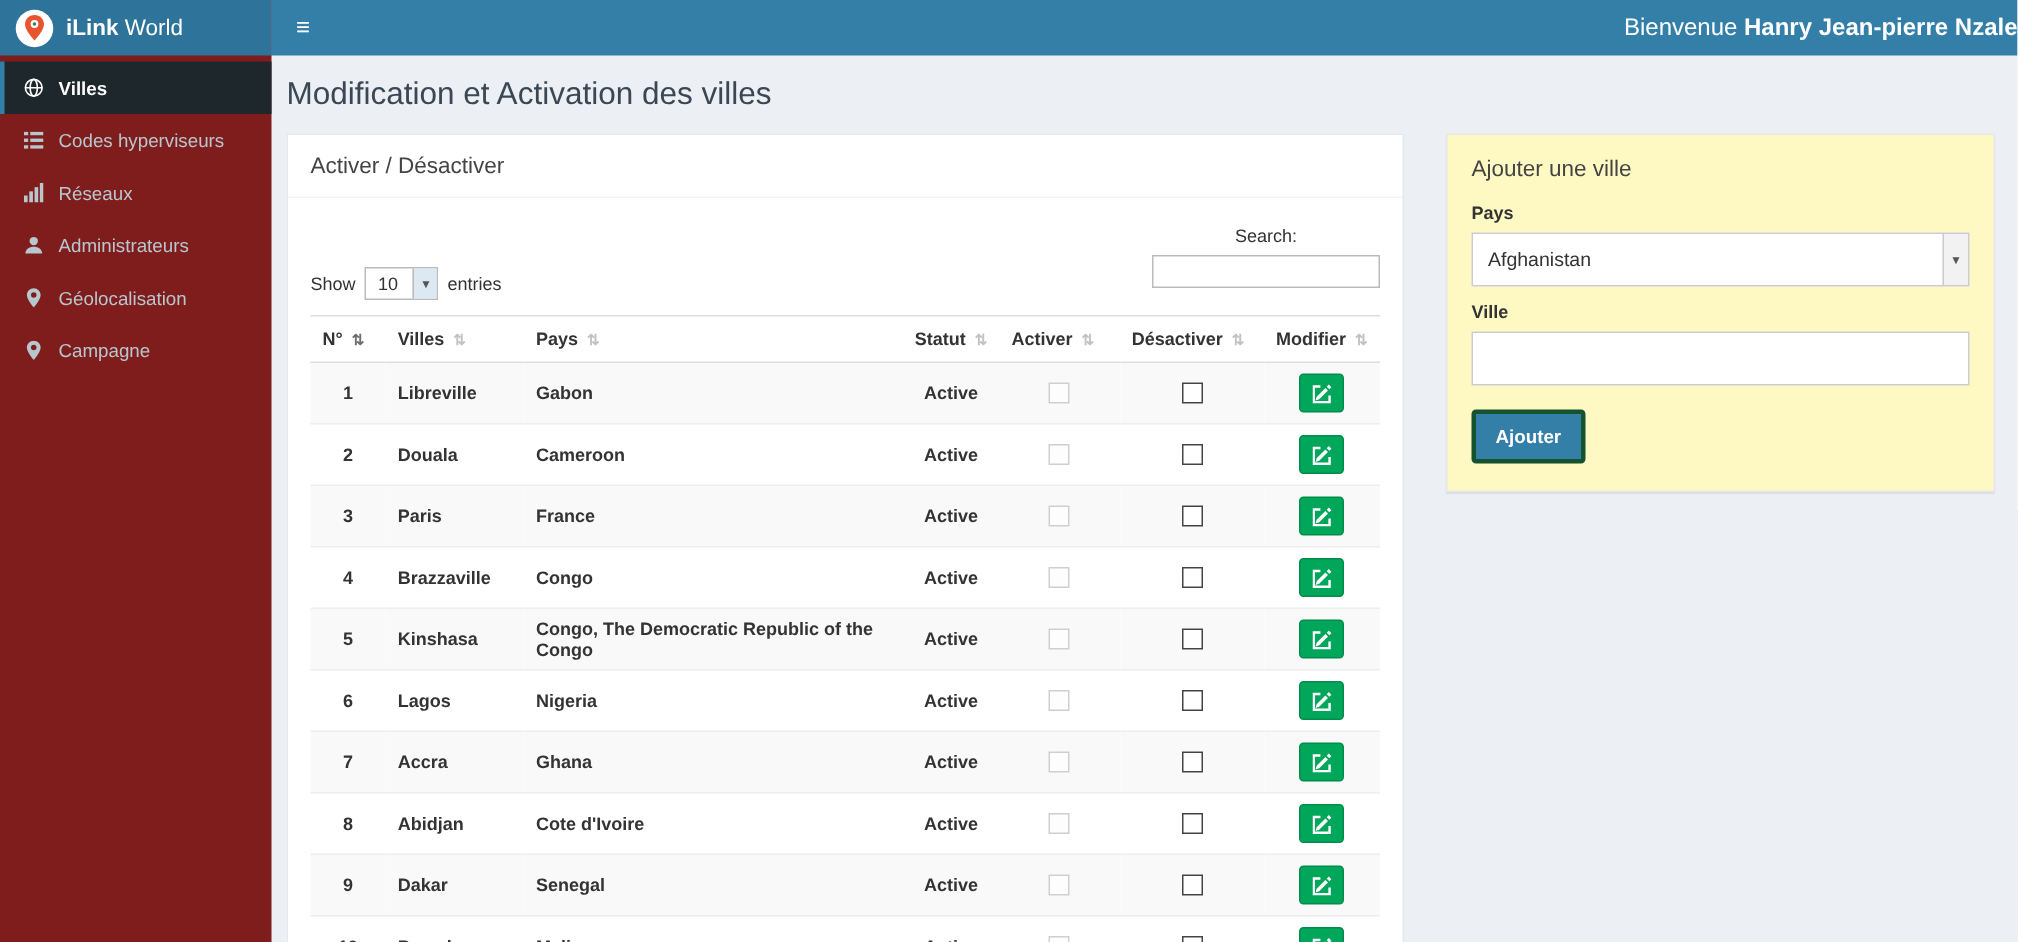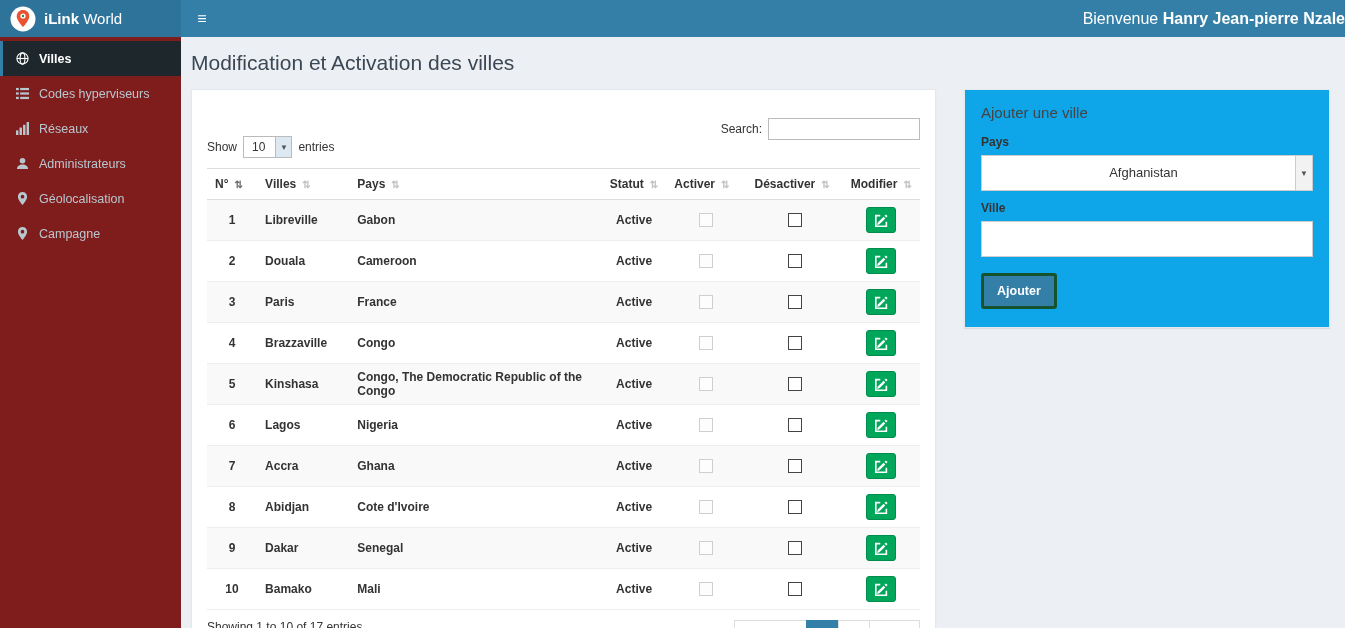--- a/index.html
+++ b/index.html
@@ -70,21 +70,21 @@
   .select-sm {
     display: inline-flex; align-items: stretch; border: 1px solid #bbb;
     height: 22px; cursor: pointer; background: #fff;
   }
   .select-sm .sel-text { padding: 3px 10px 0 8px; font-size: 12px; }
   .select-sm .sel-arrow {
     width: 16px; background: #dce9f3; border-left: 1px solid #bbb;
     display: flex; align-items: center; justify-content: center;
     font-size: 8px; color: #555;
   }
-  .search { display: flex; align-items: center; gap: 6px; }
+  .search { display: flex; align-items: center; gap: 6px; flex-direction: column; }
   .search input {
     width: 152px; height: 22px; border: 1px solid #bbb; padding: 0 6px; font-size: 12px;
     font-family: "Liberation Sans", sans-serif;
   }
 
   table.cities { width: 100%; border-collapse: collapse; font-size: 12px; }
   table.cities th {
     text-align: left; padding: 8px 8px; border-top: 1px solid #ddd;
     border-bottom: 1px solid #ddd; font-weight: 700; color: #333; cursor: pointer;
     white-space: nowrap;
@@ -113,30 +113,30 @@
   .pagination { display: inline-flex; list-style: none; }
   .pagination li {
     padding: 6px 12px; border: 1px solid #ddd; background: #fff; margin-left: -1px;
     cursor: pointer; color: #337ab7; font-size: 12px;
   }
   .pagination li.prev, .pagination li.next { color: #777; }
   .pagination li.active { background: #337fa8; border-color: #337fa8; color: #fff; }
 
   
   .add-card {
-    background: #0ea5e9; width: 366px; margin-left: 28px; padding: 14px 16px 18px 16px;
+    background: #fef9c3; width: 366px; margin-left: 28px; padding: 14px 16px 18px 16px;
     border: 1px solid #e4e8ec; box-shadow: 0 1px 1px rgba(0,0,0,0.08);
   }
   .add-card h2 { font-size: 15px; font-weight: 400; color: #444; margin-bottom: 14px; }
   .field-label { display: block; font-size: 12px; font-weight: 700; color: #333; margin: 10px 0 6px 0; }
   .select-lg {
     display: flex; align-items: stretch; border: 1px solid #ccc; height: 36px;
     cursor: pointer; background: #fff;
   }
-  .select-lg .sel-text { flex: 1; padding: 9px 0 0 10px; font-size: 13px; color: #333; text-align: center; }
+  .select-lg .sel-text { flex: 1; padding: 9px 0 0 10px; font-size: 13px; color: #333; }
   .select-lg .sel-arrow {
     width: 17px; border-left: 1px solid #ccc; background: #f2f2f2;
     display: flex; align-items: center; justify-content: center; font-size: 8px; color: #555;
   }
   .text-input {
     width: 100%; height: 36px; border: 1px solid #ccc; padding: 0 10px; font-size: 13px;
     font-family: "Liberation Sans", sans-serif;
   }
   .btn-add {
     margin-top: 16px; background: #337fa8; border: 3px solid #14532d; color: #fff;
@@ -230,20 +230,21 @@
     <span>Bienvenue </span><b>Hanry Jean-pierre Nzale</b>
   </div>
 </header>
 
 <main class="content">
   <h1 class="page-title">Modification et Activation des villes</h1>
 
   <div class="columns">
 
     <section class="panel">
+      <div class="panel-heading">Activer / Désactiver</div>
       <div class="panel-body">
         <div class="table-controls">
           <div class="length">
             <span>Show</span>
             <span class="select-sm">
               <span class="sel-text">10</span>
               <span class="sel-arrow">▼</span>
             </span>
             <span>entries</span>
           </div>

